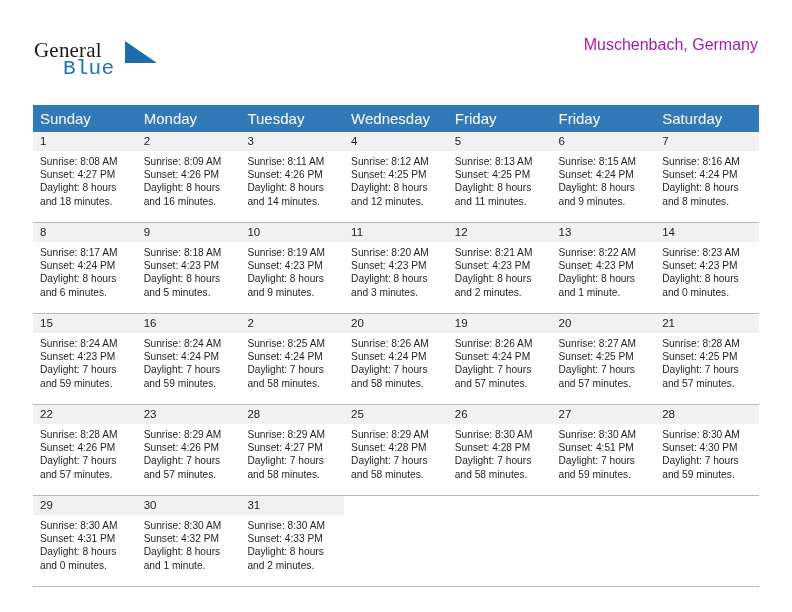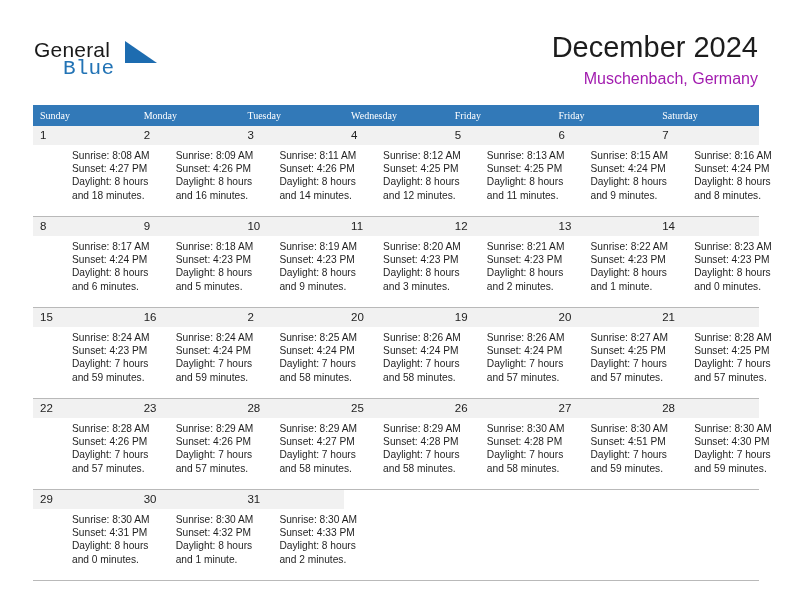--- a/index.html
+++ b/index.html
@@ -36,21 +36,21 @@
     width: 130px;
     height: 52px;
   }
   .brand-general {
     position: absolute;
     left: 0;
     top: 0;
     font-size: 21px;
     letter-spacing: 0.2px;
     color: #1a1a1a;
-    font-family: Liberation Sans, sans-serif;
+    font-family: Liberation Serif, serif;
   }
   .brand-blue {
     position: absolute;
     left: 29px;
     top: 19px;
     font-size: 21px;
     letter-spacing: 0.2px;
     color: #2273b5;
     font-family: Liberation Mono, monospace;
   }
@@ -90,27 +90,26 @@
     position: absolute;
     left: 33px;
     top: 105px;
     width: 726px;
     border-collapse: collapse;
     table-layout: fixed;
   }
   .calendar th {
     background: #3279b8;
     color: #ffffff;
-    font-size: 10px;
+    font-size: 15px;
     font-weight: normal;
     text-align: left;
     padding: 5px 0 5px 7px;
     height: 19px;
     box-sizing: border-box;
-    font-family: Liberation Serif, serif;
   }
   .calendar td {
     vertical-align: top;
     padding: 0;
     width: 103.71px;
     border-bottom: 1px solid #b9b9b9;
   }
   .calendar tr.week-row td {
     height: 90px;
   }
@@ -124,41 +123,39 @@
     line-height: 11px;
   }
   .daynum.empty {
     background: transparent;
   }
   .details {
     padding: 4px 6px 0 7px;
     font-size: 10.2px;
     line-height: 13.2px;
     color: #1f1f1f;
-    margin-left: 32px;
   }
   .details div {
     white-space: nowrap;
   }
 </style>
 </head>
 <body>
 
 <div class="page">
 
   <div class="header">
 
     <div class="brand">
       <span class="brand-general">General</span>
       <span class="brand-triangle"></span>
       <span class="brand-blue">Blue</span>
     </div>
 
     <div class="title-block">
-      <div class="cal-title">December 2024</div>
       <div class="cal-subtitle">Muschenbach, Germany</div>
     </div>
 
   </div>
 
   <table class="calendar">
     <thead>
       <tr>
         <th>Sunday</th>
         <th>Monday</th>

